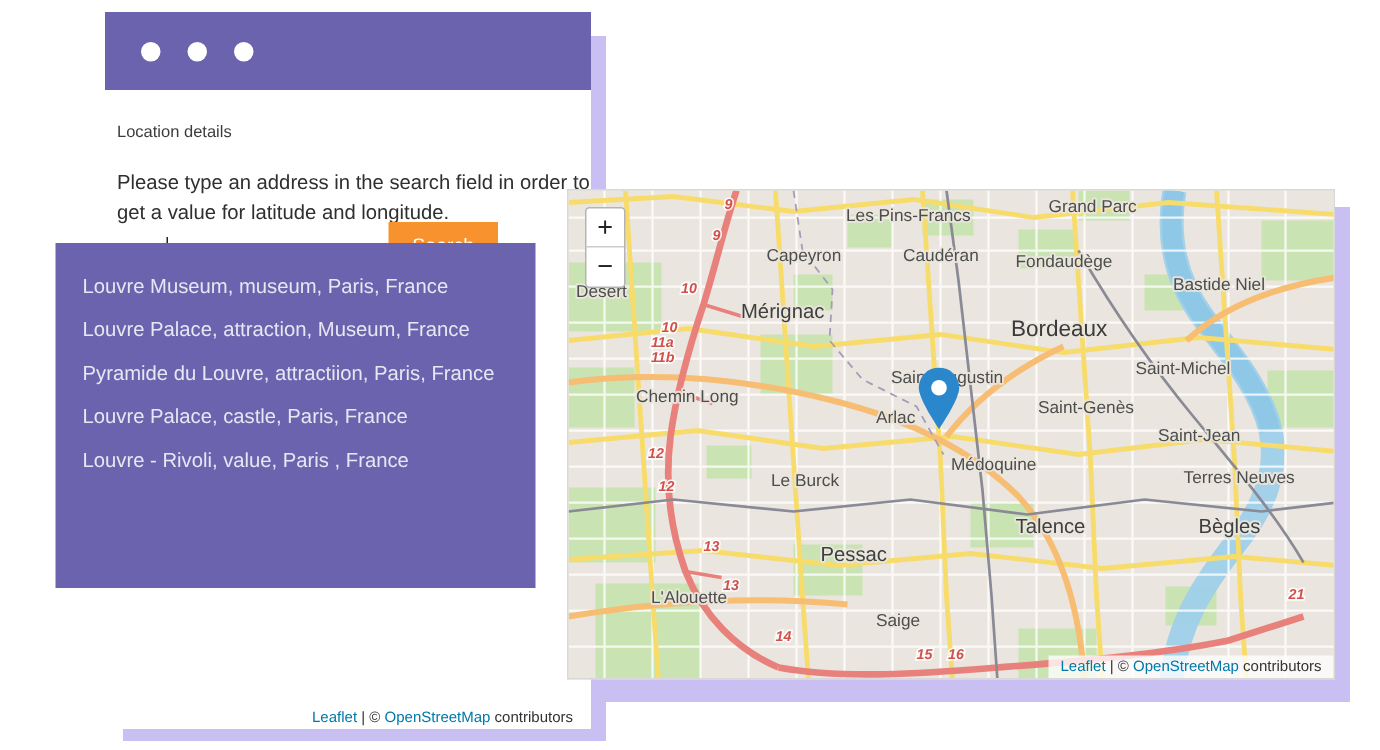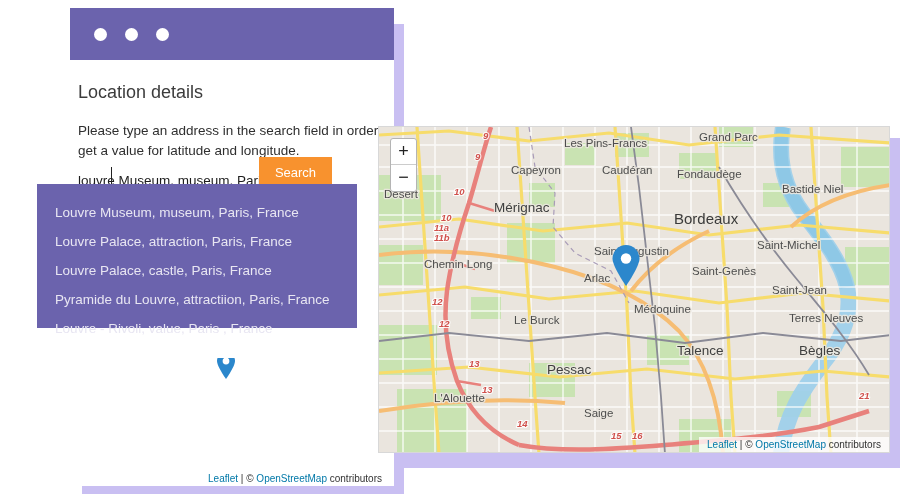--- a/index.html
+++ b/index.html
@@ -24,21 +24,21 @@
   }
   #card-header {
     position:absolute; left:16px; top:0; width:324px; height:52px;
     background:#6b63ad;
     display:flex; align-items:center; gap:18px; padding-left:24px;
   }
   .dot { width:13px; height:13px; border-radius:50%; background:#ffffff; }
 
   #card-body { position:absolute; left:8px; top:52px; width:332px; padding:16px; }
   #label-location {
-    font-size:18px; color:#3c3c3c; margin-top:6px; margin-bottom:18px;
+    font-size:11px; color:#3c3c3c; margin-top:6px; margin-bottom:18px;
   }
   #help-text {
     font-size:13.5px; color:#2f2f2f; line-height:20px; width:318px;
   }
 
   
   #search-row { position:relative; height:34px; margin-top:4px; }
   #search-input {
     position:absolute; left:0; top:3px; width:240px; height:24px;
     border:none; outline:none; background:transparent;
@@ -54,21 +54,21 @@
     font-family:"Liberation Sans", sans-serif; font-size:13px;
     cursor:pointer;
   }
   #search-button-2 {
     position:absolute; left:181px; top:94px; width:73px; height:30px;
     background:#f5821f; border:none;
   }
 
   
   #suggestions {
-    position:absolute; left:37px; top:184px; width:320px; height:144px;
+    position:absolute; left:37px; top:162px; width:320px; height:230px;
     background:#6b63ad; padding:14px 12px 10px 0; z-index:40;
   }
   .suggestion {
     font-size:13.5px; color:#e8e6f2; padding:7px 0 7px 18px;
     white-space:nowrap; cursor:pointer;
   }
 
   
   .map { position:absolute; overflow:hidden; background:#efe9e2; }
   .map svg { position:absolute; left:0; top:0; }
@@ -218,23 +218,23 @@
         <div id="caret"></div>
         <button id="search-button">Search</button>
         <div id="search-button-2"></div>
       </div>
     </div>
   </div>
 
   <div id="suggestions">
 
   <div class="suggestion">Louvre Museum, museum, Paris, France</div>
-      <div class="suggestion">Louvre Palace, attraction, Paris, France</div>
+      <div class="suggestion">Louvre Palace, attraction, Museum, France</div>
+      <div class="suggestion">Pyramide du Louvre, attractiion, Paris, France</div>
       <div class="suggestion">Louvre Palace, castle, Paris, France</div>
-      <div class="suggestion">Pyramide du Louvre, attractiion, Paris, France</div>
       <div class="suggestion">Louvre - Rivoli, value, Paris , France</div>
     </div>
 
   <div class="map" id="map-large">
     <svg width="512" height="327" viewBox="0 0 512 327">
       <rect x="0" y="0" width="512" height="327" fill="#eae5de"></rect>
 
       <g fill="#c9e3b2">
         <rect x="0" y="48" width="62" height="46"></rect>
         <rect x="0" y="118" width="44" height="40"></rect>

